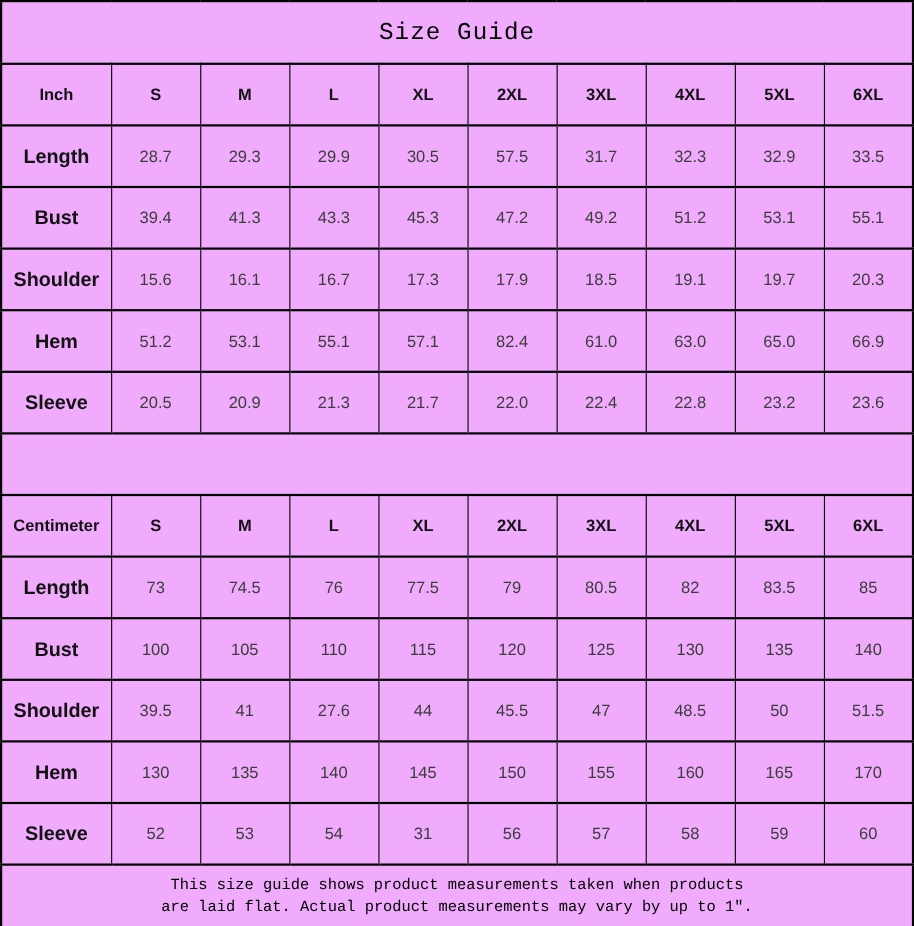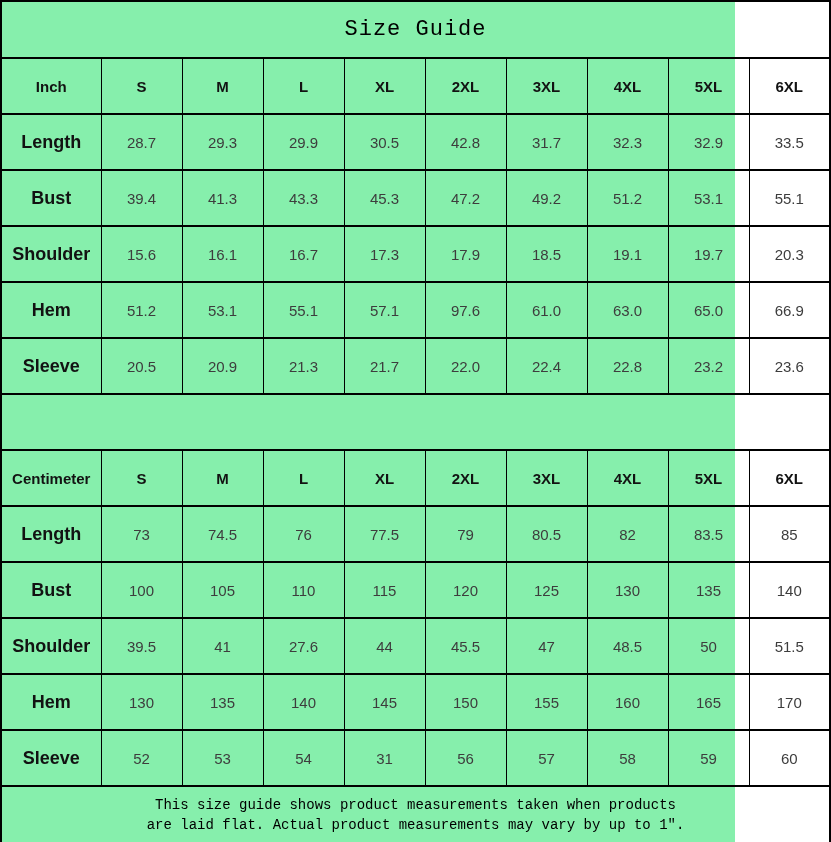--- a/index.html
+++ b/index.html
@@ -1,16 +1,16 @@
 <!DOCTYPE html>
 <html><head>
 <meta charset="utf-8">
 <style>
   html,body{margin:0;padding:0;background:#ffffff;}
-  .sheet{width:735px;height:842px;background:#86efac;}
+  .sheet{width:831px;height:842px;background:#f0abfc;}
   table.sg{width:831px;height:842px;border-collapse:collapse;table-layout:fixed;
     border:2px solid #000;}
   td{border-left:1px solid #000;border-right:1px solid #000;
      border-top:2px solid #000;border-bottom:2px solid #000;
      text-align:center;vertical-align:middle;padding:0;overflow:hidden;
      font-family:"Liberation Sans",sans-serif;}
   tr.title-row{height:57px;}
   tr.data-row{height:56px;}
   tr.footer-row{height:57px;}
   td.title{font-family:"Liberation Mono","DejaVu Sans Mono",monospace;
@@ -56,21 +56,21 @@
   <td class="h">5XL</td>
   <td class="h">6XL</td>
 </tr>
 
 <tr class="data-row">
   <td class="l">Length</td>
   <td class="v">28.7</td>
   <td class="v">29.3</td>
   <td class="v">29.9</td>
   <td class="v">30.5</td>
-  <td class="v">42.8</td>
+  <td class="v">57.5</td>
   <td class="v">31.7</td>
   <td class="v">32.3</td>
   <td class="v">32.9</td>
   <td class="v">33.5</td>
 </tr>
 
 <tr class="data-row">
   <td class="l">Bust</td>
   <td class="v">39.4</td>
   <td class="v">41.3</td>
@@ -95,21 +95,21 @@
   <td class="v">19.7</td>
   <td class="v">20.3</td>
 </tr>
 
 <tr class="data-row">
   <td class="l">Hem</td>
   <td class="v">51.2</td>
   <td class="v">53.1</td>
   <td class="v">55.1</td>
   <td class="v">57.1</td>
-  <td class="v">97.6</td>
+  <td class="v">82.4</td>
   <td class="v">61.0</td>
   <td class="v">63.0</td>
   <td class="v">65.0</td>
   <td class="v">66.9</td>
 </tr>
 
 <tr class="data-row">
   <td class="l">Sleeve</td>
   <td class="v">20.5</td>
   <td class="v">20.9</td>

